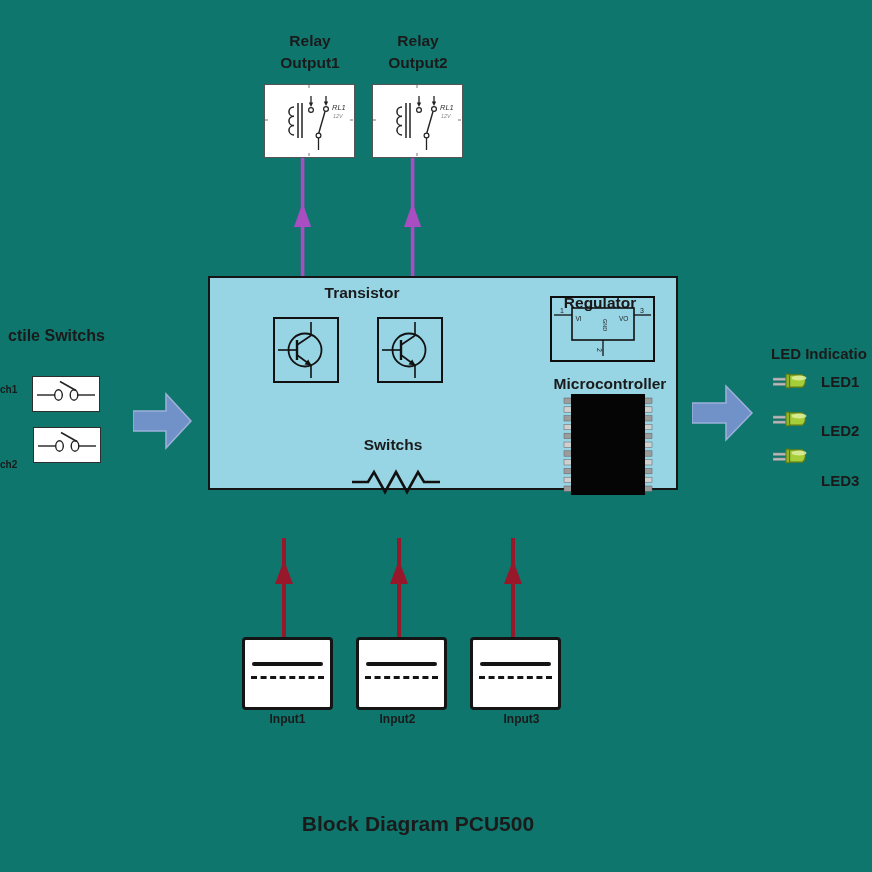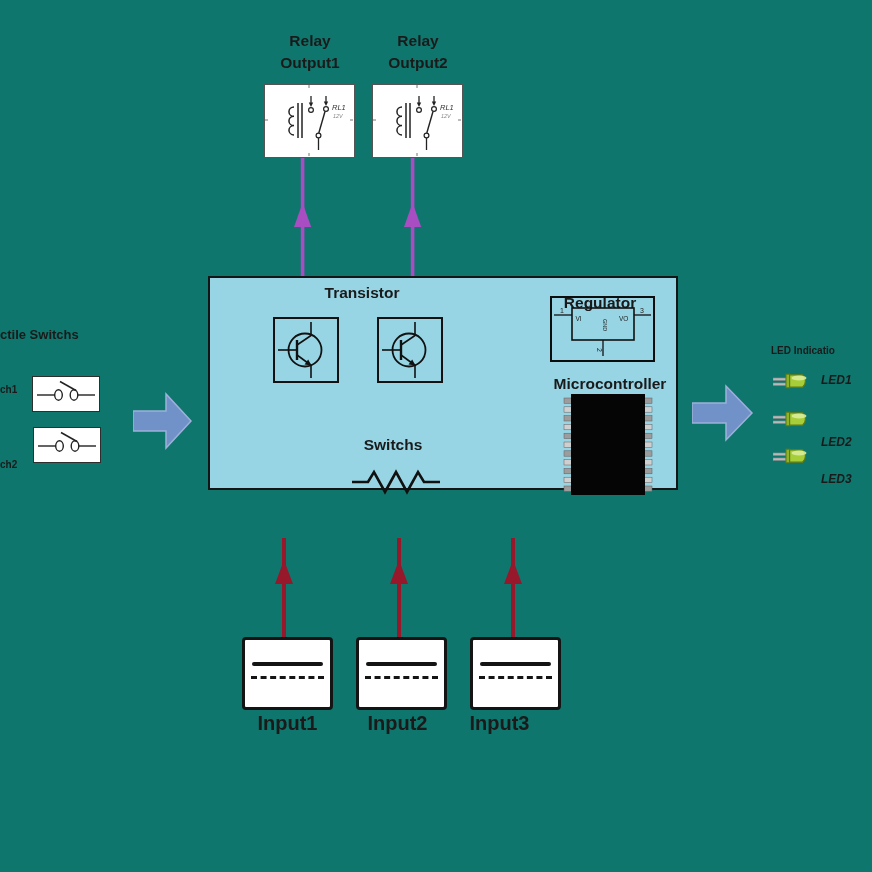--- a/index.html
+++ b/index.html
@@ -26,23 +26,23 @@
   .regulator-box{width:105px;height:66px;border:2.6px solid #0d0d0d;box-sizing:border-box;}
 
   
   .switch-box{width:68px;height:36px;background:#fff;border:1.6px solid #2e2e2e;box-sizing:border-box;}
   .small-lbl{font-size:10px;font-weight:700;}
 
   
   .input-box{width:91px;height:73px;background:#fff;border:3.8px solid #141414;border-radius:4px;box-sizing:border-box;}
   .input-solid{position:absolute;left:8%;width:84%;top:22px;height:3.6px;background:#141414;border-radius:2px;}
   .input-dashed{position:absolute;left:7%;width:86%;top:36px;border-top:3.6px dashed #141414;}
-  .input-label{width:91px;font-size:20px;}
-
-  .led-label{font-size:12px;font-weight:700;font-style:italic;}
+  .input-label{width:91px;font-size:12px;}
+
+  .led-label{font-size:15px;font-weight:700;}
   #title{font-size:21px;}
   svg{display:block;}
 </style>
 </head>
 <body>
 
 <div id="canvas">
 
   <div class="abs lbl relay-label center" style="left:263px;top:30px;">
     <div>Relay</div>
@@ -182,21 +182,21 @@
         <rect x="82" y="57.8" width="8" height="5.4"></rect>
           <rect x="82" y="66.6" width="8" height="5.4" fill="#cfcfcf"></rect>
         <rect x="82" y="75.4" width="8" height="5.4"></rect>
           <rect x="82" y="84.2" width="8" height="5.4" fill="#cfcfcf"></rect>
         <rect x="82" y="93" width="8" height="5.4"></rect>
       </g>
       <rect x="9" y="1" width="74" height="101" fill="#050505"></rect>
     </svg>
   </div>
 
-  <div class="abs lbl nowrap" style="left:0px;top:327px;font-size:13px;">ctile Switchs</div>
+  <div class="abs lbl nowrap" style="left:8px;top:327px;font-size:16px;">ctile Switchs</div>
 
   <div class="abs small-lbl" style="left:0px;top:384px;">ch1</div>
   <div class="abs switch-box" style="left:32px;top:376px;">
     <svg width="65" height="33" viewBox="0 0 65 33">
       <line x1="4" y1="18" x2="22" y2="18" stroke="#222" stroke-width="1.4"></line>
       <ellipse cx="25.5" cy="18" rx="3.8" ry="5.2" fill="none" stroke="#222" stroke-width="1.4"></ellipse>
       <ellipse cx="41" cy="18" rx="3.8" ry="5.2" fill="none" stroke="#222" stroke-width="1.4"></ellipse>
       <line x1="45" y1="18" x2="62" y2="18" stroke="#222" stroke-width="1.4"></line>
       <line x1="27" y1="4.5" x2="43" y2="13.5" stroke="#222" stroke-width="1.5"></line>
     </svg>
@@ -214,39 +214,39 @@
   </div>
 
   <svg class="abs" style="left:133px;top:392px;" width="60" height="58" viewBox="0 0 60 58">
     <polygon points="0,19 33,19 33,2 58,29 33,56 33,39 0,39" fill="var(--blue,#7191c9)" stroke="var(--blue_edge,#9db1d9)" stroke-width="1.5"></polygon>
   </svg>
 
   <svg class="abs" style="left:692px;top:384px;" width="62" height="58" viewBox="0 0 62 58">
     <polygon points="0,19 34,19 34,2 60,29 34,56 34,39 0,39" fill="var(--blue,#7191c9)" stroke="var(--blue_edge,#9db1d9)" stroke-width="1.5"></polygon>
   </svg>
 
-  <div class="abs lbl nowrap" style="left:771px;top:345px;font-size:10px;">LED Indicatio</div>
+  <div class="abs lbl nowrap" style="left:771px;top:345px;font-size:15px;">LED Indicatio</div>
 
   <svg class="abs" style="left:773px;top:371px;" width="42" height="20" viewBox="0 0 42 20">
     <rect x="0" y="7" width="13" height="2.4" fill="#b9b9b9" stroke="#8a8a8a" stroke-width="0.6"></rect>
     <rect x="0" y="12" width="13" height="2.4" fill="#b9b9b9" stroke="#8a8a8a" stroke-width="0.6"></rect>
     <rect x="13" y="3.2" width="3.6" height="13.6" fill="#8db32a" stroke="#5d7a15" stroke-width="1"></rect>
     <path d="M16.6 3.8 h13 a8.2 8.2 0 0 1 0 12.4 h-13 z" fill="var(--led_green,#a6ce39)" stroke="#5d7a15" stroke-width="1.2"></path>
     <ellipse cx="26" cy="7" rx="7.5" ry="2.4" fill="#dceda0" opacity="0.85"></ellipse>
   </svg>
   <div class="abs led-label" style="left:821px;top:373px;">LED1</div>
 
   <svg class="abs" style="left:773px;top:409px;" width="42" height="20" viewBox="0 0 42 20">
     <rect x="0" y="7" width="13" height="2.4" fill="#b9b9b9" stroke="#8a8a8a" stroke-width="0.6"></rect>
     <rect x="0" y="12" width="13" height="2.4" fill="#b9b9b9" stroke="#8a8a8a" stroke-width="0.6"></rect>
     <rect x="13" y="3.2" width="3.6" height="13.6" fill="#8db32a" stroke="#5d7a15" stroke-width="1"></rect>
     <path d="M16.6 3.8 h13 a8.2 8.2 0 0 1 0 12.4 h-13 z" fill="var(--led_green,#a6ce39)" stroke="#5d7a15" stroke-width="1.2"></path>
     <ellipse cx="26" cy="7" rx="7.5" ry="2.4" fill="#dceda0" opacity="0.85"></ellipse>
   </svg>
-  <div class="abs led-label" style="left:821px;top:435px;">LED2</div>
+  <div class="abs led-label" style="left:821px;top:422px;">LED2</div>
 
   <svg class="abs" style="left:773px;top:446px;" width="42" height="20" viewBox="0 0 42 20">
     <rect x="0" y="7" width="13" height="2.4" fill="#b9b9b9" stroke="#8a8a8a" stroke-width="0.6"></rect>
     <rect x="0" y="12" width="13" height="2.4" fill="#b9b9b9" stroke="#8a8a8a" stroke-width="0.6"></rect>
     <rect x="13" y="3.2" width="3.6" height="13.6" fill="#8db32a" stroke="#5d7a15" stroke-width="1"></rect>
     <path d="M16.6 3.8 h13 a8.2 8.2 0 0 1 0 12.4 h-13 z" fill="var(--led_green,#a6ce39)" stroke="#5d7a15" stroke-width="1.2"></path>
     <ellipse cx="26" cy="7" rx="7.5" ry="2.4" fill="#dceda0" opacity="0.85"></ellipse>
   </svg>
   <div class="abs led-label" style="left:821px;top:472px;">LED3</div>
 
@@ -271,16 +271,17 @@
     <div class="input-solid"></div>
     <div class="input-dashed"></div>
   </div>
   <div class="abs input-box" style="left:470px;top:637px;">
     <div class="input-solid"></div>
     <div class="input-dashed"></div>
   </div>
 
   <div class="abs lbl input-label center" style="left:242px;top:712px;">Input1</div>
   <div class="abs lbl input-label center" style="left:352px;top:712px;">Input2</div>
-  <div class="abs lbl input-label center" style="left:454px;top:712px;">Input3</div>
-
+  <div class="abs lbl input-label center" style="left:476px;top:712px;">Input3</div>
+
+  <div class="abs lbl center" id="title" style="left:248px;top:812px;width:340px;">Block Diagram PCU500</div>
 
 </div>
 
 </body></html>

